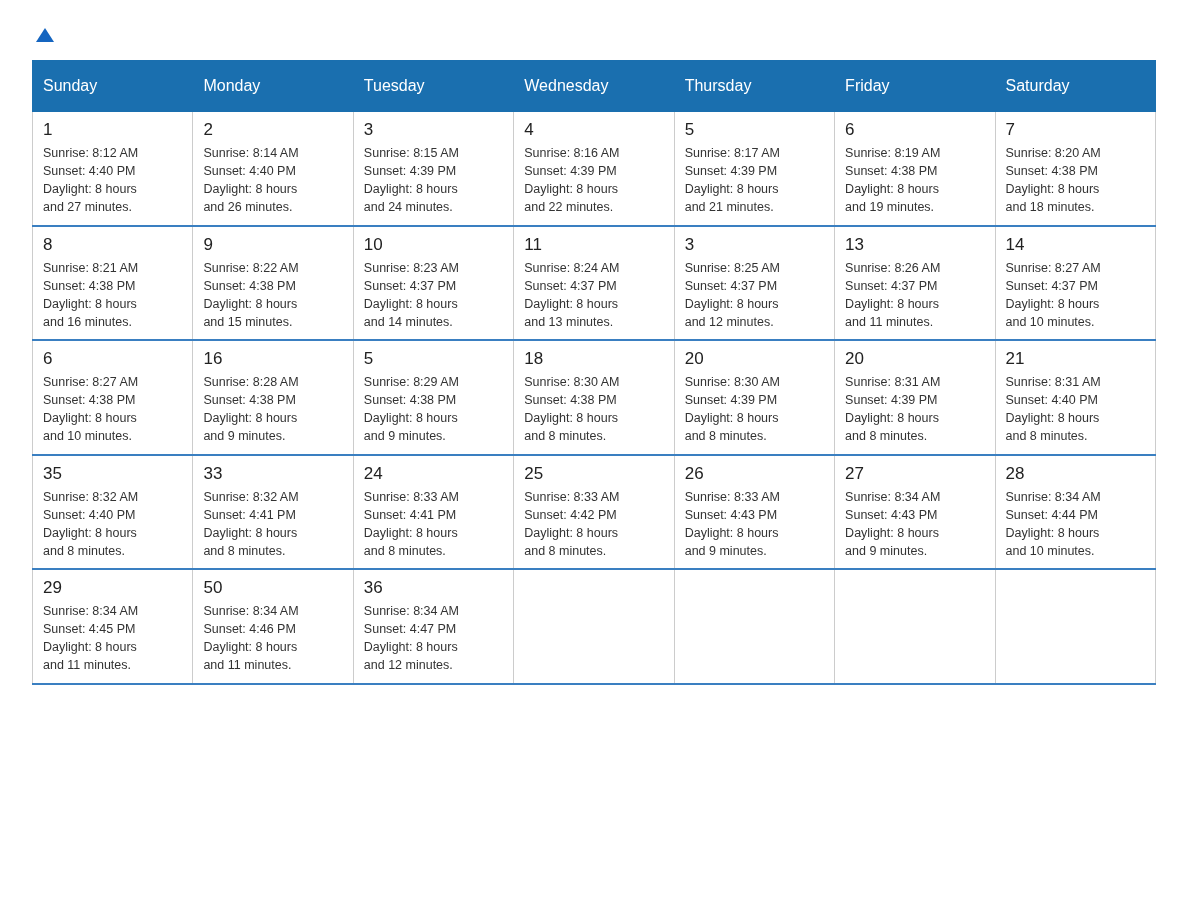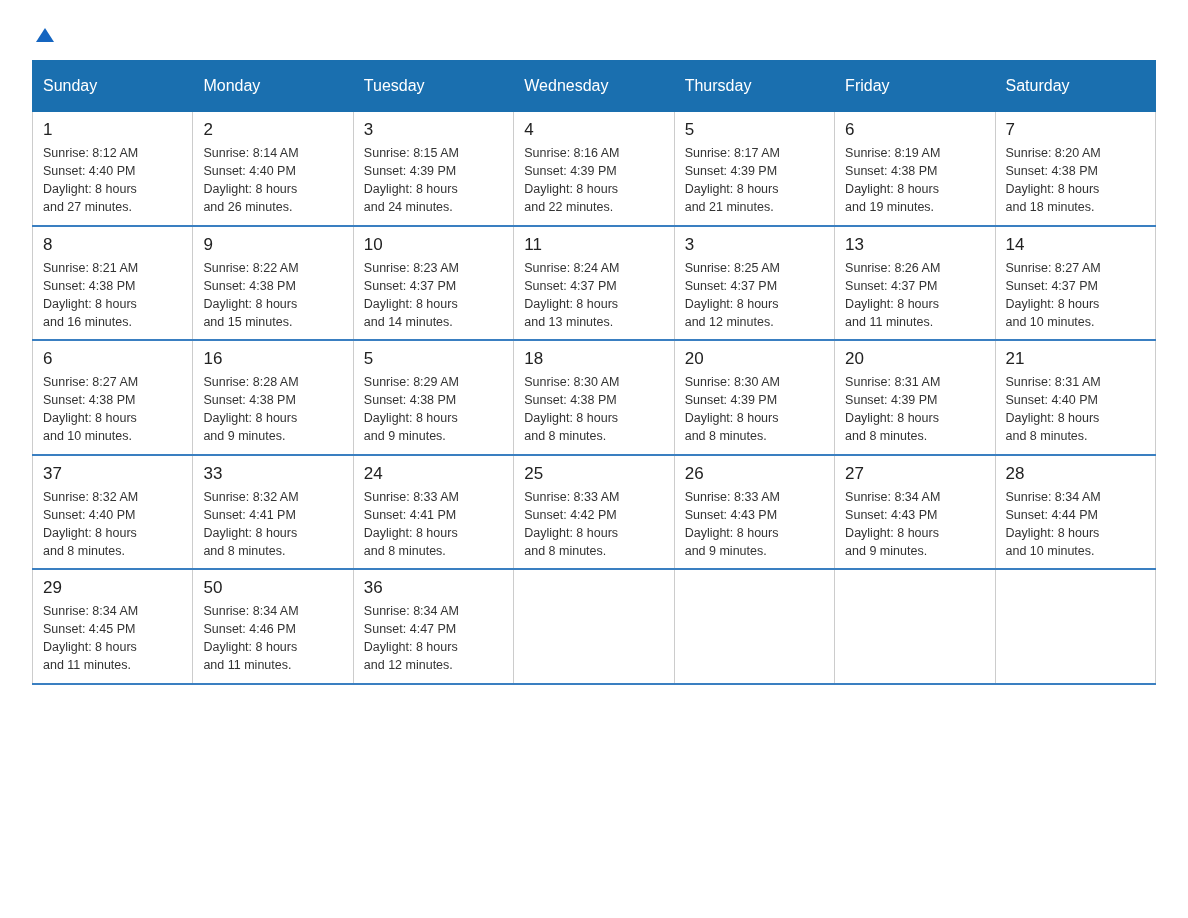--- a/index.html
+++ b/index.html
@@ -214,21 +214,21 @@
           <span class="day-number">20</span>
         <div class="day-info">Sunrise: 8:31 AM<br>Sunset: 4:39 PM<br>Daylight: 8 hours<br>and 8 minutes.</div>
         </td>
         <td>
           <span class="day-number">21</span>
         <div class="day-info">Sunrise: 8:31 AM<br>Sunset: 4:40 PM<br>Daylight: 8 hours<br>and 8 minutes.</div>
         </td>
       </tr>
       <tr>
         <td>
-          <span class="day-number">37</span>
+          <span class="day-number">35</span>
         <div class="day-info">Sunrise: 8:32 AM<br>Sunset: 4:40 PM<br>Daylight: 8 hours<br>and 8 minutes.</div>
         </td>
         <td>
           <span class="day-number">33</span>
         <div class="day-info">Sunrise: 8:32 AM<br>Sunset: 4:41 PM<br>Daylight: 8 hours<br>and 8 minutes.</div>
         </td>
         <td>
           <span class="day-number">24</span>
         <div class="day-info">Sunrise: 8:33 AM<br>Sunset: 4:41 PM<br>Daylight: 8 hours<br>and 8 minutes.</div>
         </td>

